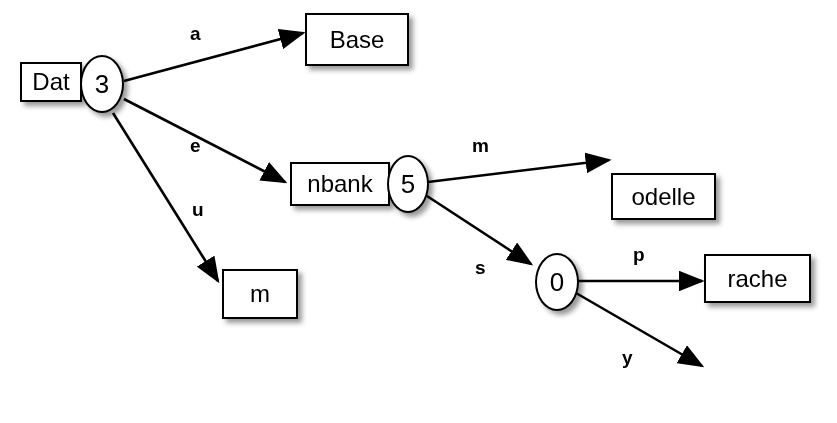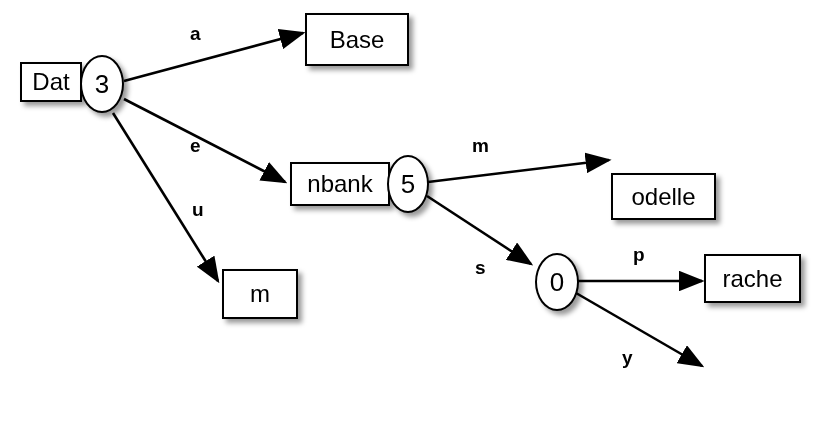--- a/index.html
+++ b/index.html
@@ -116,21 +116,21 @@
   </div>
 
   <div class="shadow-rect leaf-box node-text" style="left:222px; top:269px; width:76px; height:50px;">
     <span>m</span>
   </div>
 
   <div class="shadow-rect leaf-box node-text" style="left:611px; top:137px; width:105px; height:47px;margin-top:36px;">
     <span>odelle</span>
   </div>
 
-  <div class="shadow-rect leaf-box node-text" style="left:704px; top:254px; width:97px; height:49px;">
+  <div class="shadow-rect leaf-box node-text" style="left:704px; top:254px; width:107px; height:49px;">
     <span>rache</span>
   </div>
 
 
   <div class="edge-label" style="left:190px; top:24px;"><span>a</span></div>
 
   <div class="edge-label" style="left:190px; top:136px;"><span>e</span></div>
 
   <div class="edge-label" style="left:192px; top:200px;"><span>u</span></div>
 

